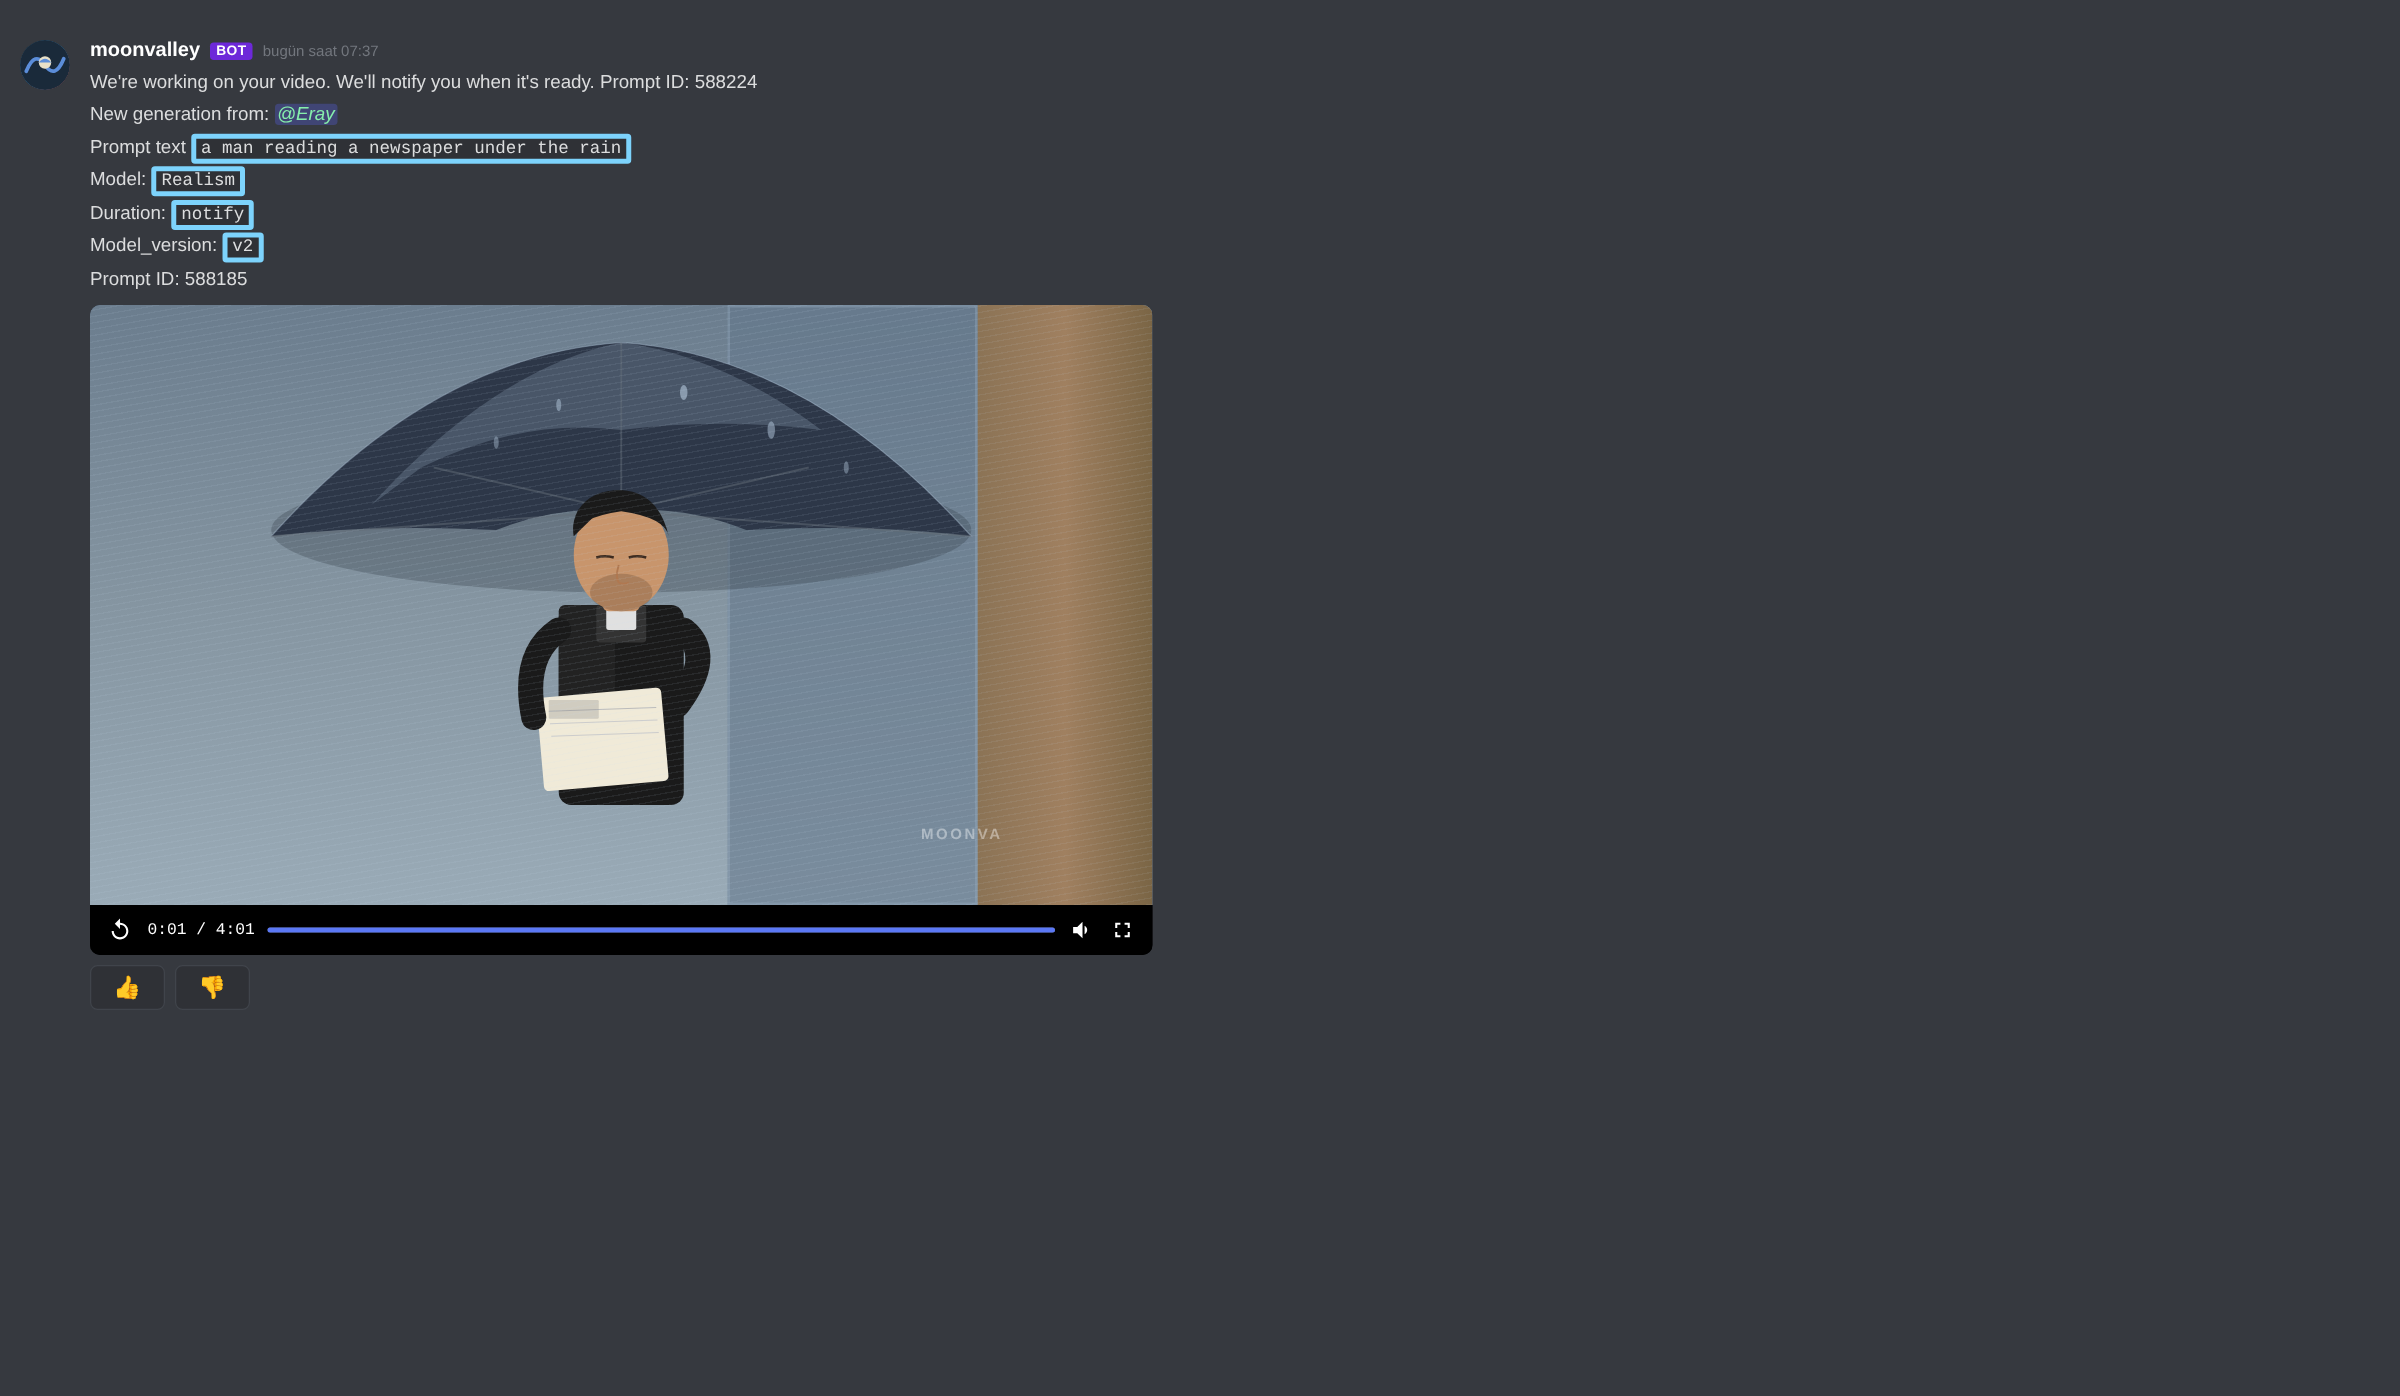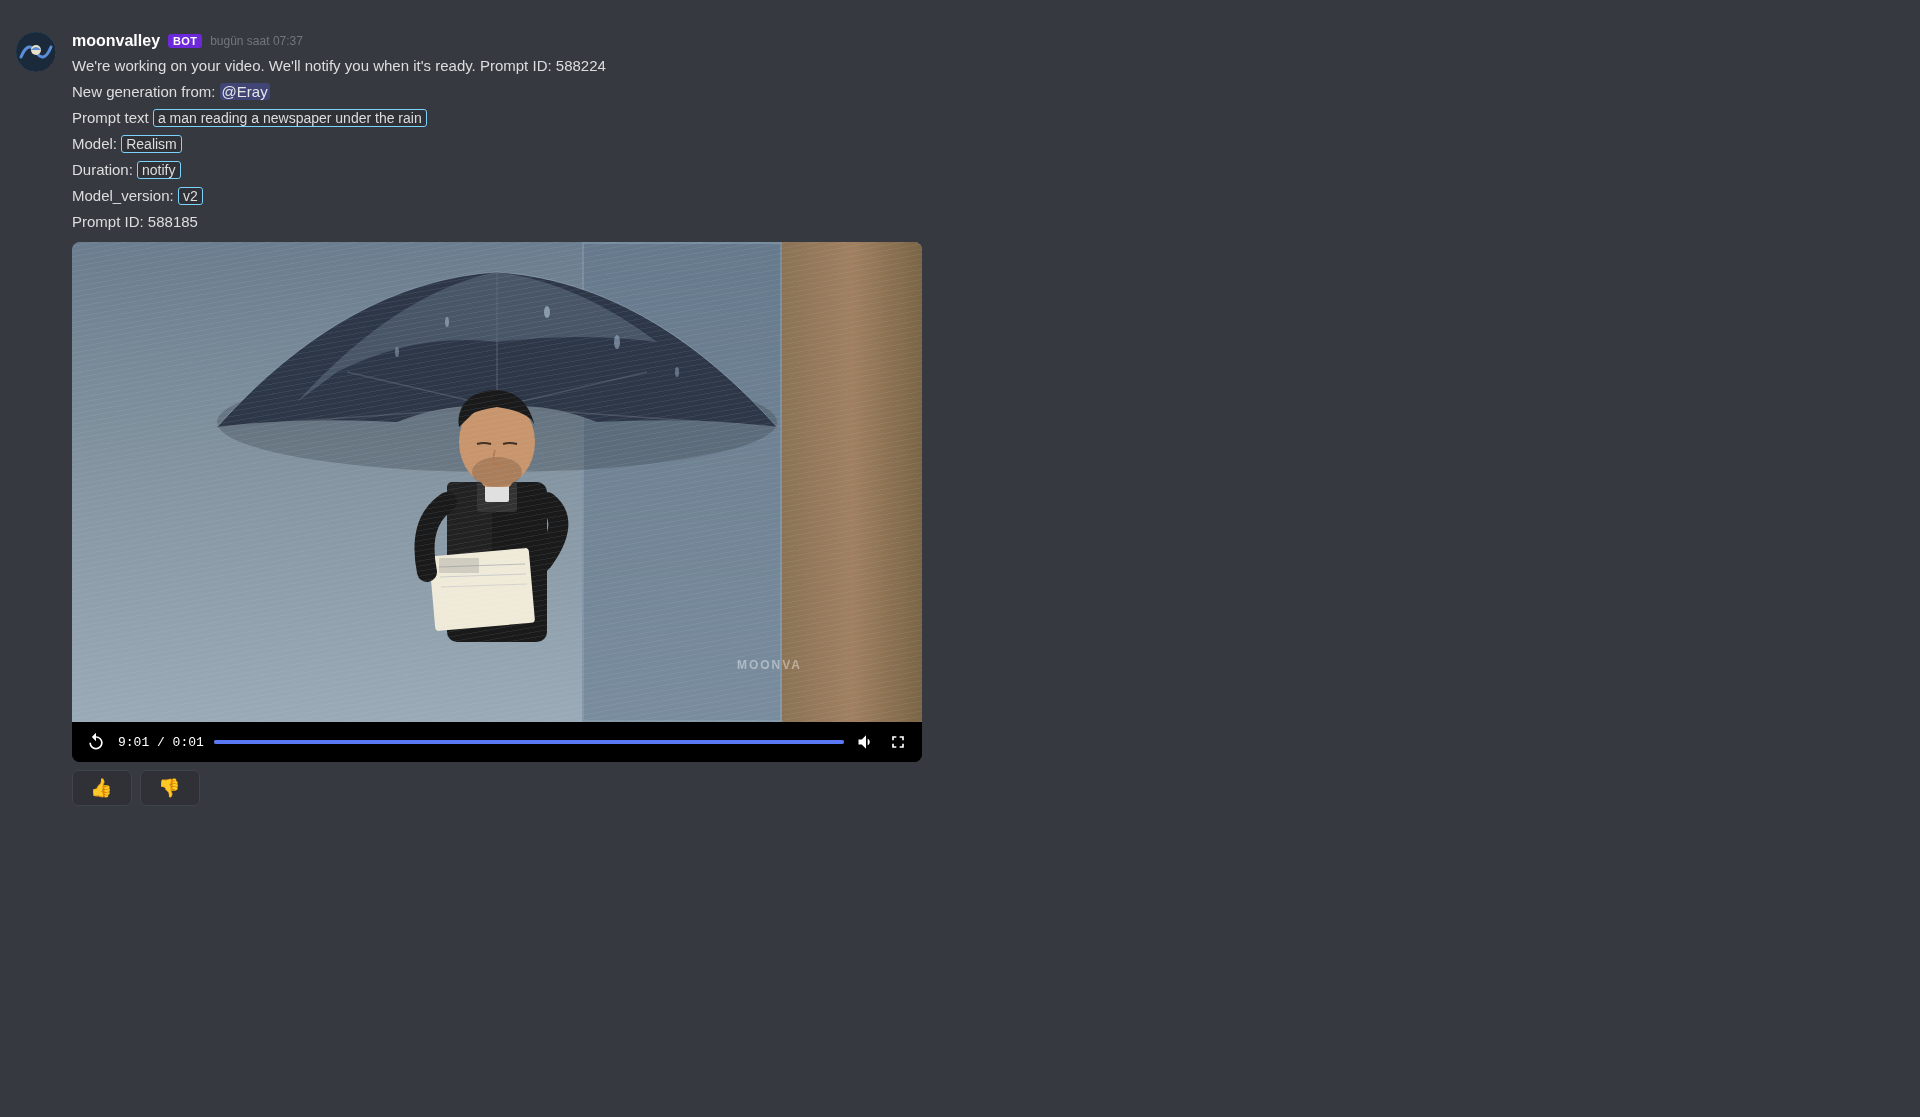--- a/index.html
+++ b/index.html
@@ -73,31 +73,32 @@
     }
 
     .message-line {
       margin-bottom: 2px;
       font-size: 15px;
       line-height: 1.6;
     }
 
     .mention {
       background: rgba(88, 101, 242, 0.3);
-      color: #e5e5e5;
+      color: #86efac;
       border-radius: 3px;
       padding: 0 2px;
       cursor: pointer;
+      font-style: italic;
     }
 
     .code-inline {
       background: #2f3136;
-      border: 1px solid #7dd3fc;
+      border: 4px solid #7dd3fc;
       border-radius: 3px;
-      font-family: Liberation Sans, sans-serif;
+      font-family: Liberation Mono, monospace;
       font-size: 14px;
       padding: 0 4px;
       color: #dcddde;
     }
 
     .video-container {
       margin-top: 8px;
       width: 850px;
       border-radius: 8px;
       overflow: hidden;
@@ -385,21 +386,21 @@
         </div>
       </div>
 
       <div class="video-controls">
         <button class="control-btn" title="Replay">
           <svg width="20" height="20" viewBox="0 0 24 24" fill="white">
             <path d="M12 5V1L7 6l5 5V7c3.31 0 6 2.69 6 6s-2.69 6-6 6-6-2.69-6-6H4c0 4.42 3.58 8 8 8s8-3.58 8-8-3.58-8-8-8z"></path>
           </svg>
         </button>
 
-        <span class="time-display">9:01 / 0:01</span>
+        <span class="time-display">0:01 / 4:01</span>
 
         <div class="progress-bar-container">
           <div class="progress-bar-fill"></div>
         </div>
 
         <div class="controls-right">
           <button class="control-btn" title="Volume">
             <svg width="20" height="20" viewBox="0 0 24 24" fill="white">
               <path d="M3 9v6h4l5 5V4L7 9H3zm13.5 3c0-1.77-1.02-3.29-2.5-4.03v8.05c1.48-.73 2.5-2.25 2.5-4.02z"></path>
             </svg>

